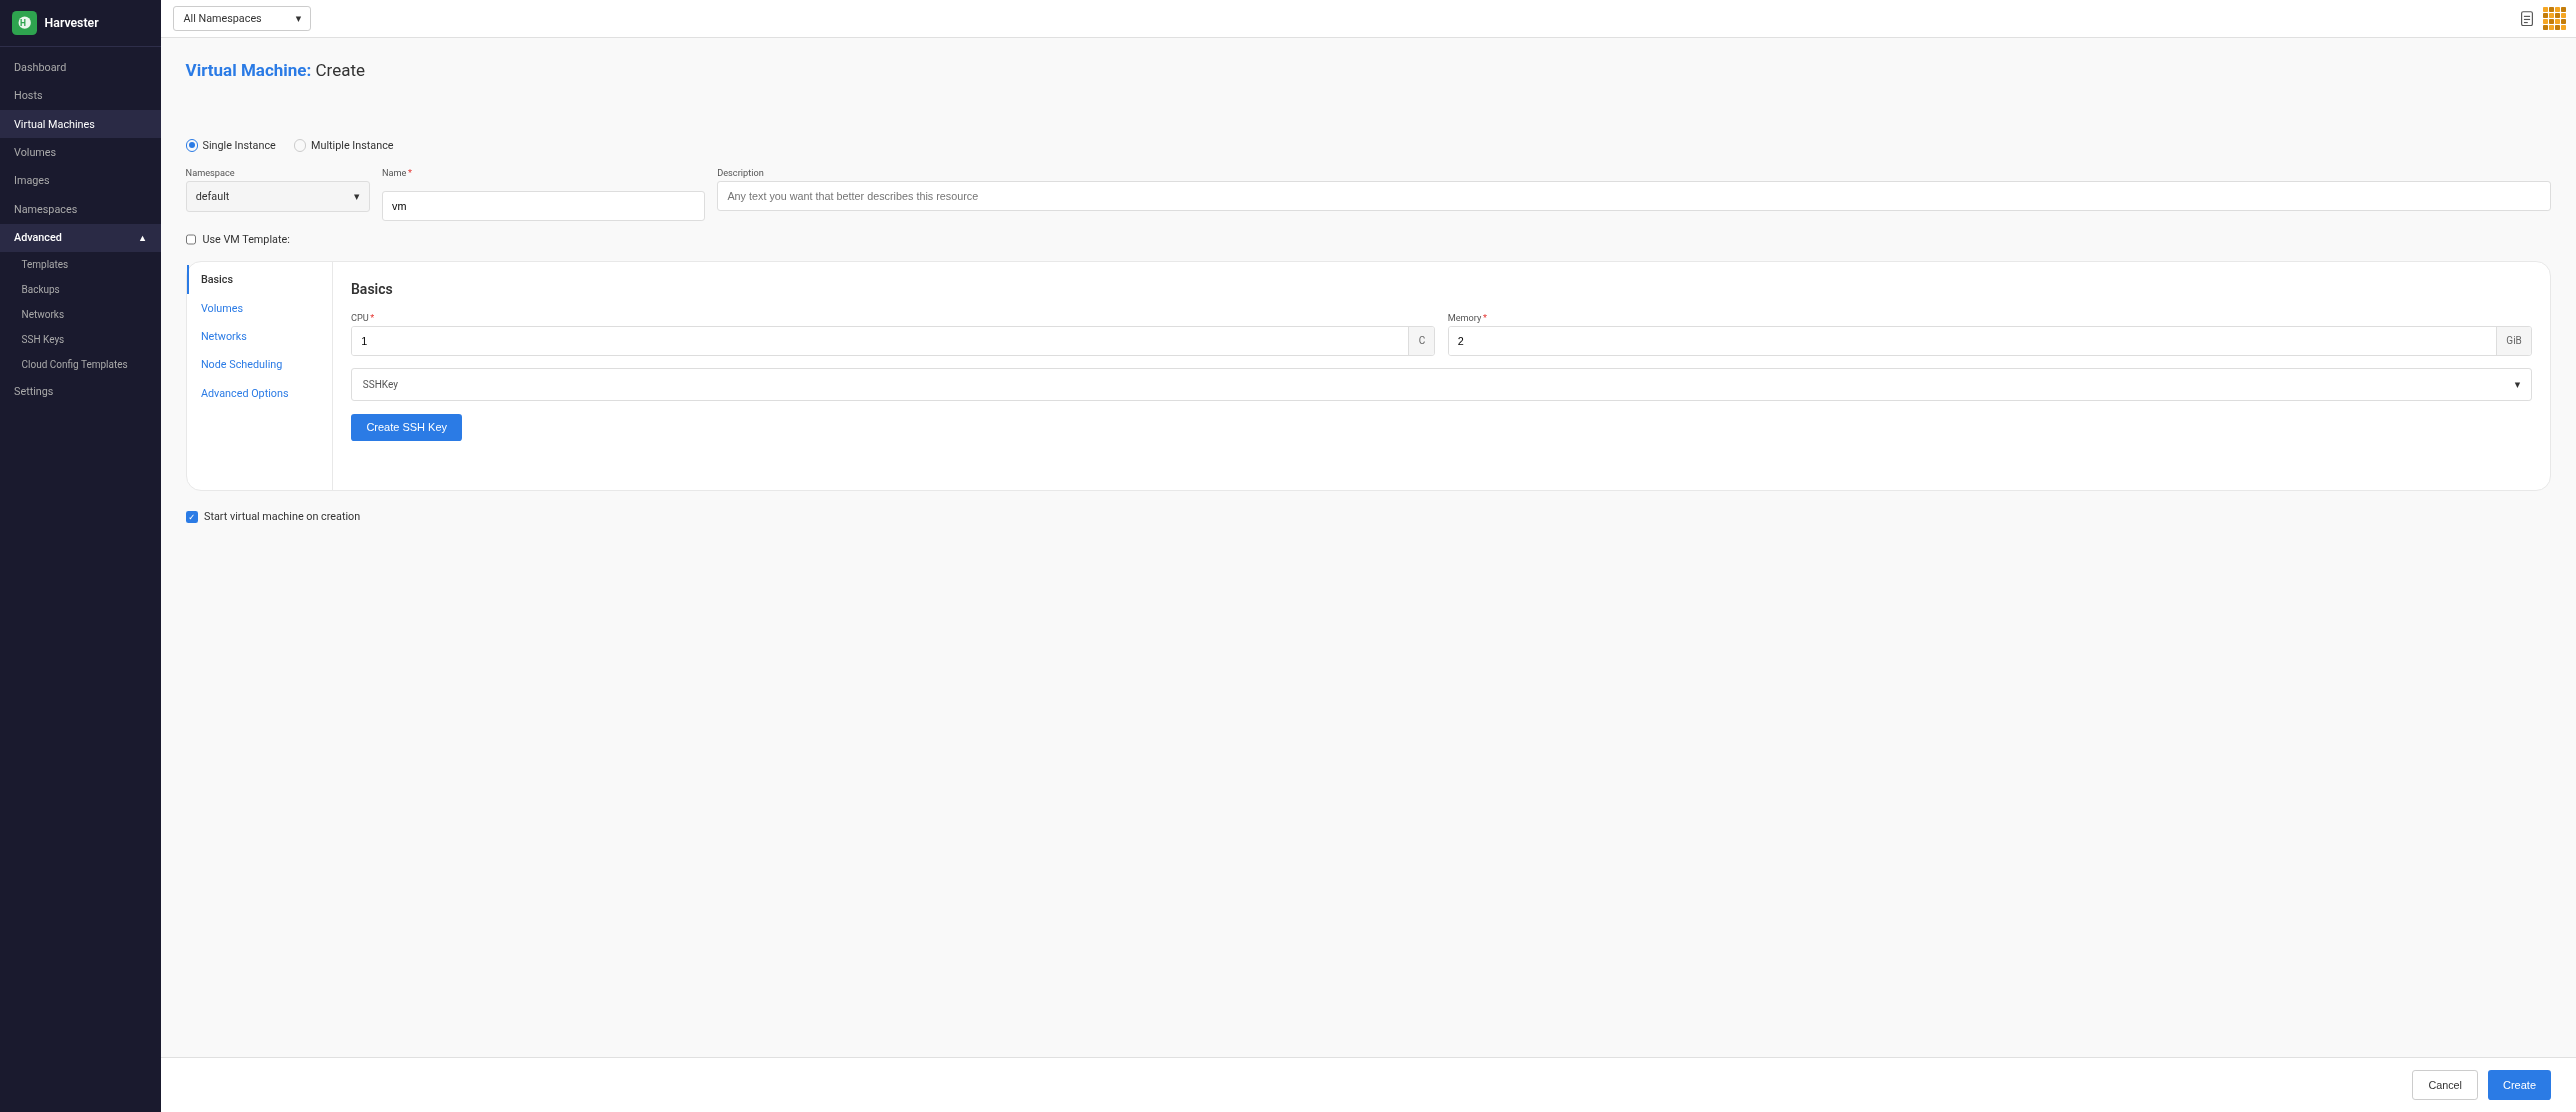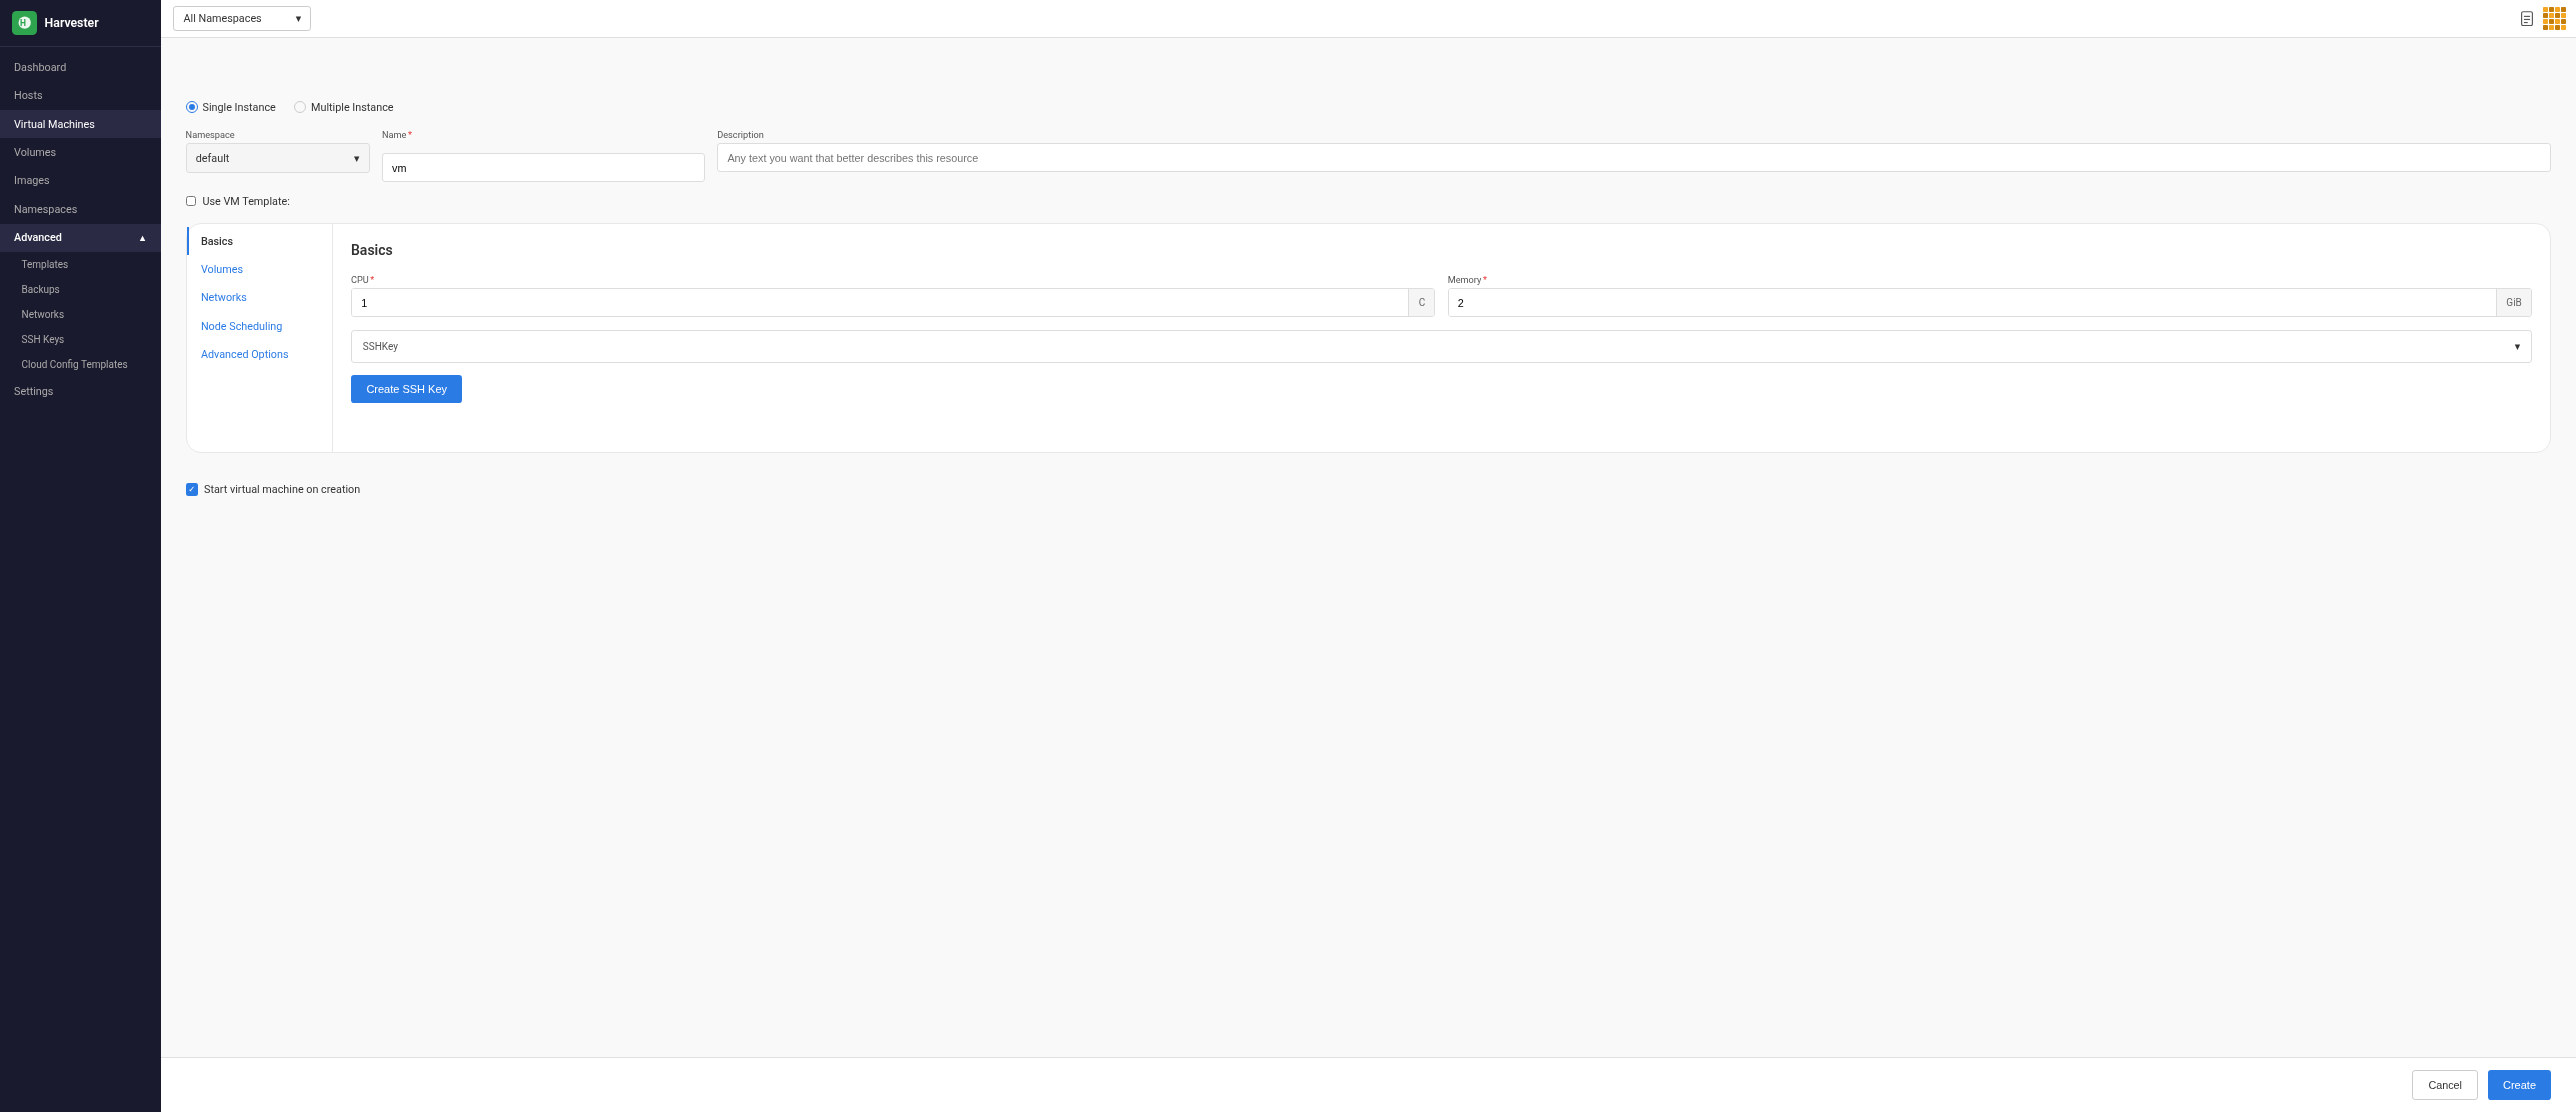--- a/index.html
+++ b/index.html
@@ -69,21 +69,21 @@
 
     
     .sshkey-select { display: flex; align-items: center; justify-content: space-between; border: 0.8px solid #ddd; border-radius: 3.1px; padding: 9.2px 10.8px; background: #fff; cursor: pointer; margin-bottom: 12.3px; }
     .sshkey-label { font-size: 10px; color: #555; }
 
     
     .btn-primary { background: #2b7be5; color: #fff; border: none; border-radius: 3.1px; padding: 7.7px 15.4px; font-size: 11px; cursor: pointer; }
     .btn-secondary { background: #fff; color: #333; border: 0.8px solid #ccc; border-radius: 3.1px; padding: 7.7px 15.4px; font-size: 10.8px; cursor: pointer; }
 
     
-    .start-vm-row { display: flex; align-items: center; gap: 6.1px; margin-top: 30px; font-size: 10.8px; }
+    .start-vm-row { display: flex; align-items: center; gap: 6.1px; margin-top: 19px; font-size: 10.8px; }
     .start-vm-checkbox { width: 12.3px; height: 12.3px; background: #2b7be5; border-radius: 2.3px; display: flex; align-items: center; justify-content: center; }
     .start-vm-checkbox::after { content: '✓'; color: #fff; font-size: 8.4px; }
 
     
     .bottom-actions { display: flex; justify-content: flex-end; gap: 9.2px; padding: 12.3px 24.6px; border-top: 0.8px solid #e0e0e0; background: #fff; flex-shrink: 0; }
 
     
     .grid-icon { display: grid; grid-template-columns: repeat(4, 4.6px); grid-template-rows: repeat(4, 4.6px); gap: 1.5px; }
     .grid-cell { background: #f5a623; border-radius: 0.8px; }
     .grid-cell.dark { background: #c47d0a; }
@@ -178,20 +178,24 @@
           <div class="grid-cell dark"></div>
             <div class="grid-cell"></div>
             <div class="grid-cell dark"></div>
             <div class="grid-cell"></div>
         </div>
       </div>
     </div>
   </div>
 
   <div class="content">
+    <h1 class="page-title">
+      <span class="page-title-prefix">Virtual Machine:</span>
+      <span class="page-title-suffix"> Create</span>
+    </h1>
 
     <div class="instance-type-row">
       <label class="radio-option">
         <div class="radio-circle selected"></div>
         <span>Single Instance</span>
       </label>
       <label class="radio-option">
         <div class="radio-circle"></div>
         <span>Multiple Instance</span>
       </label>

